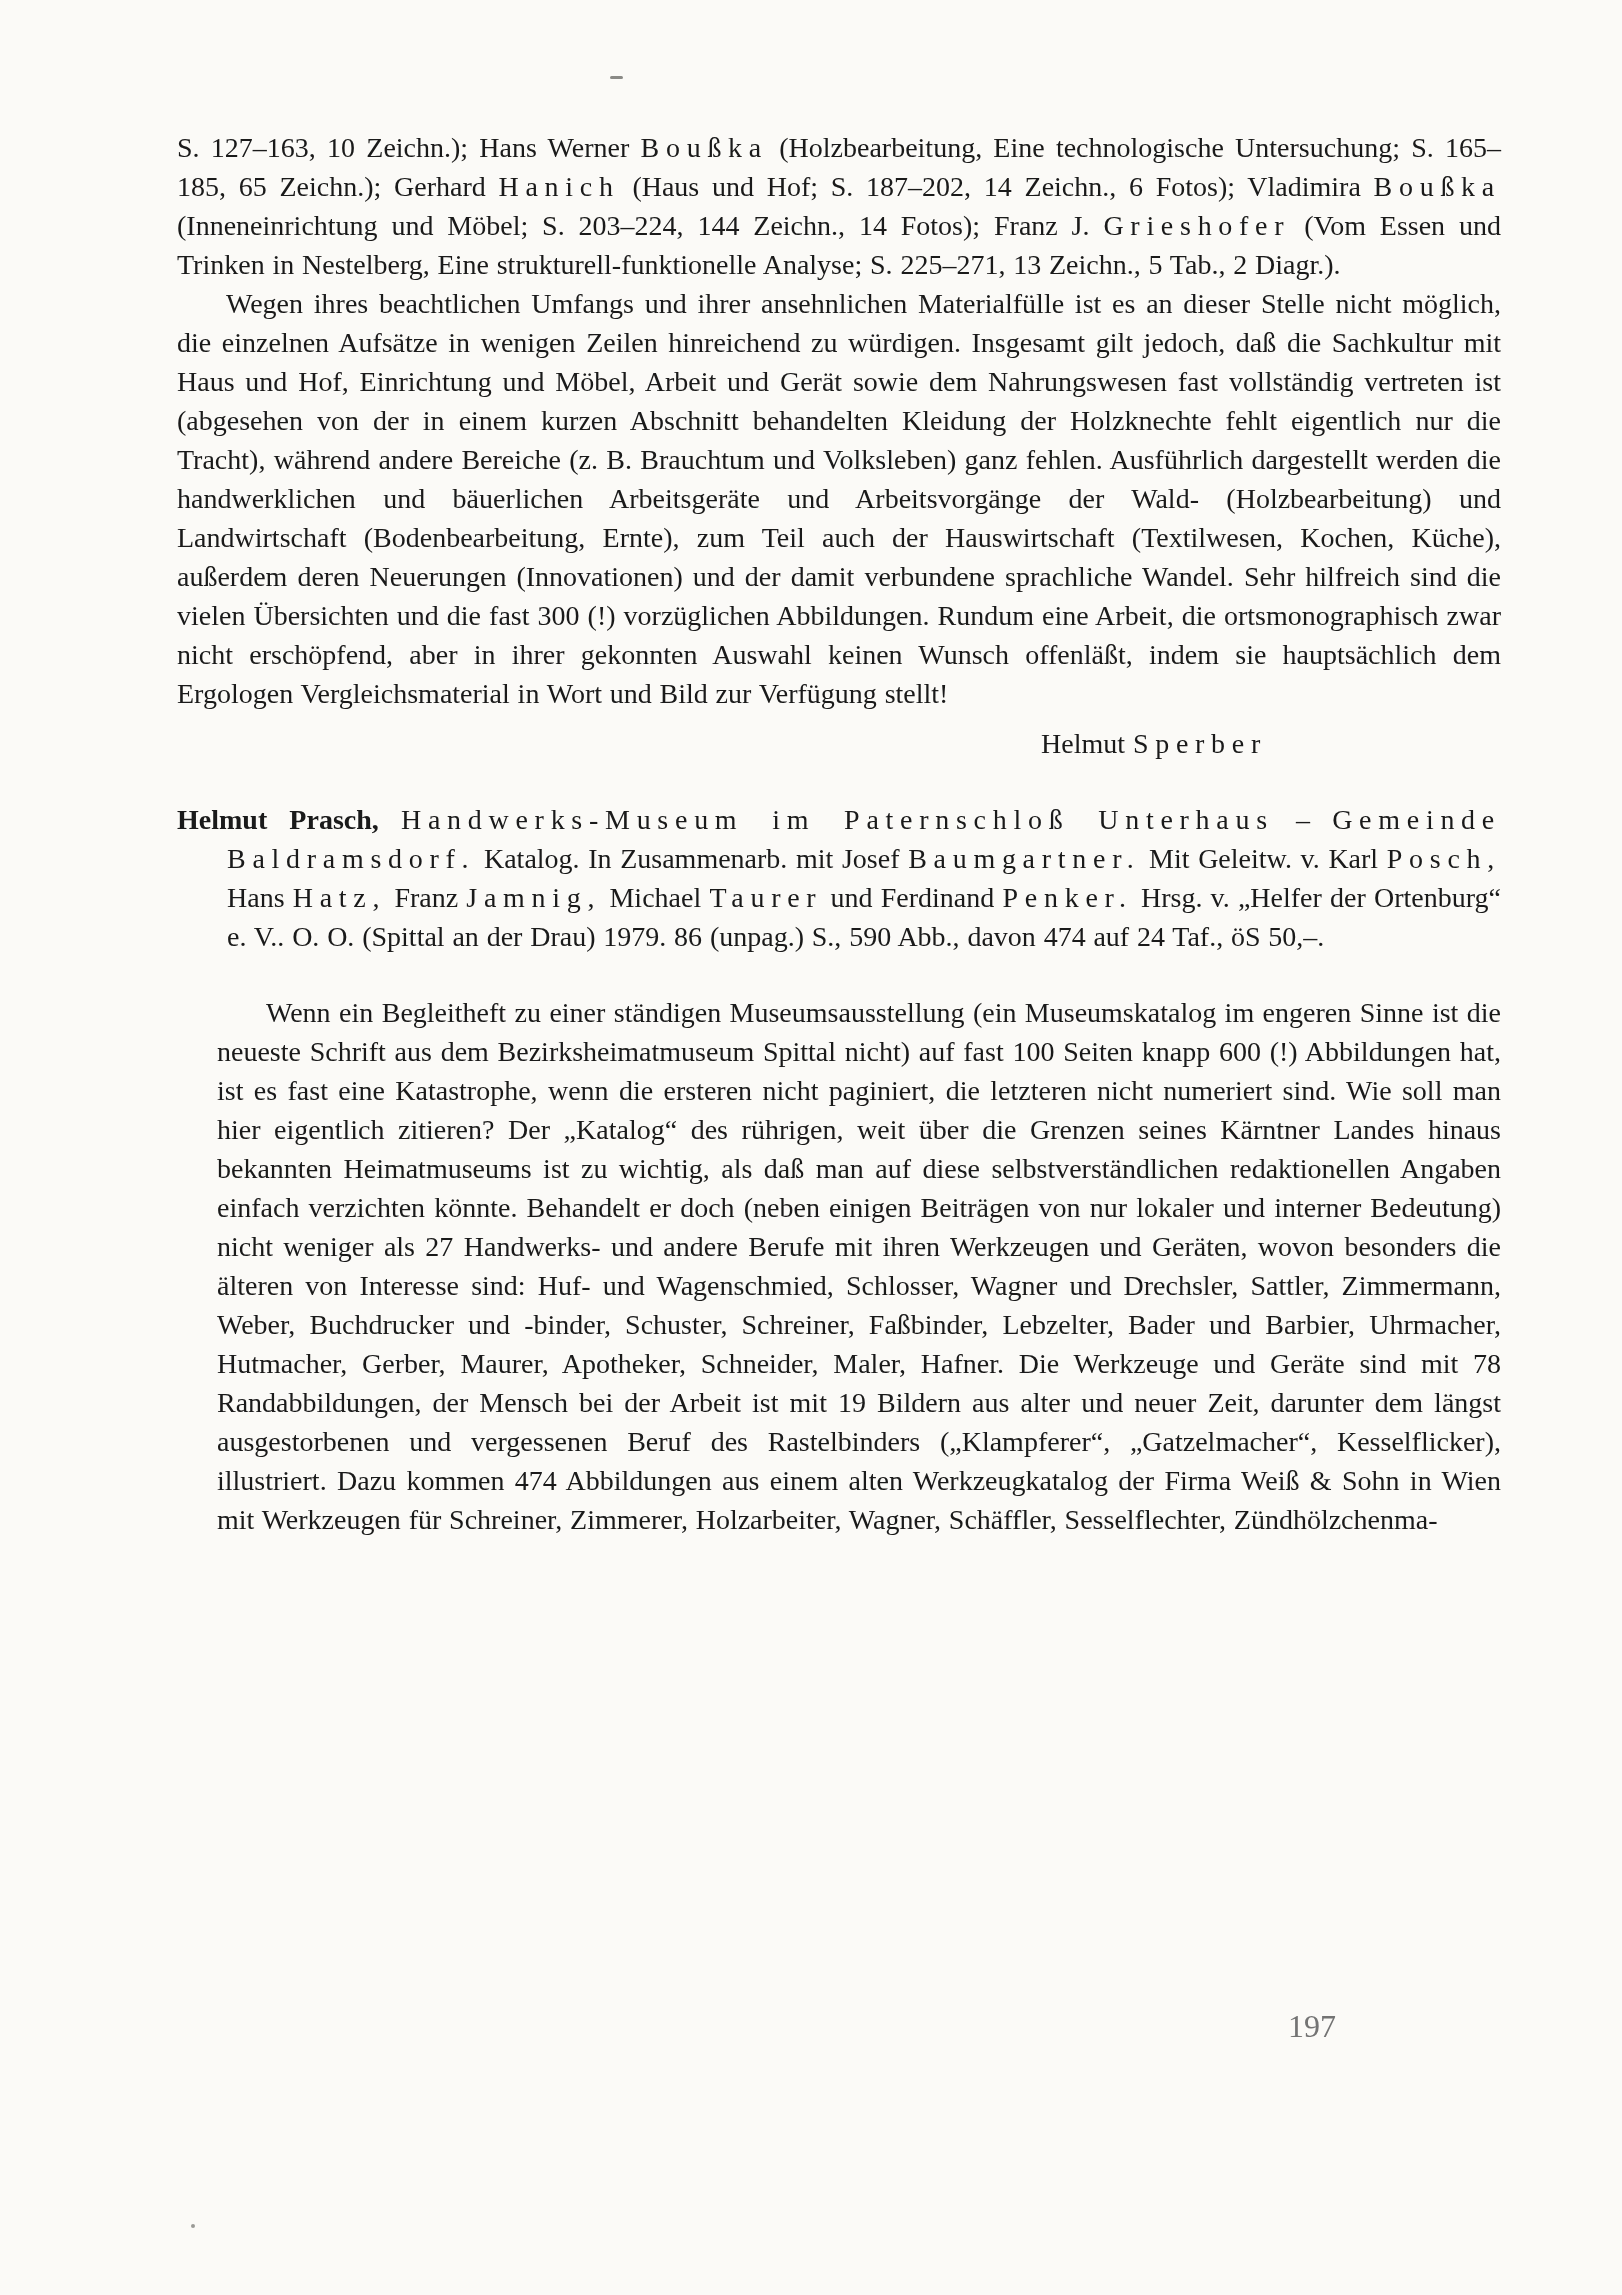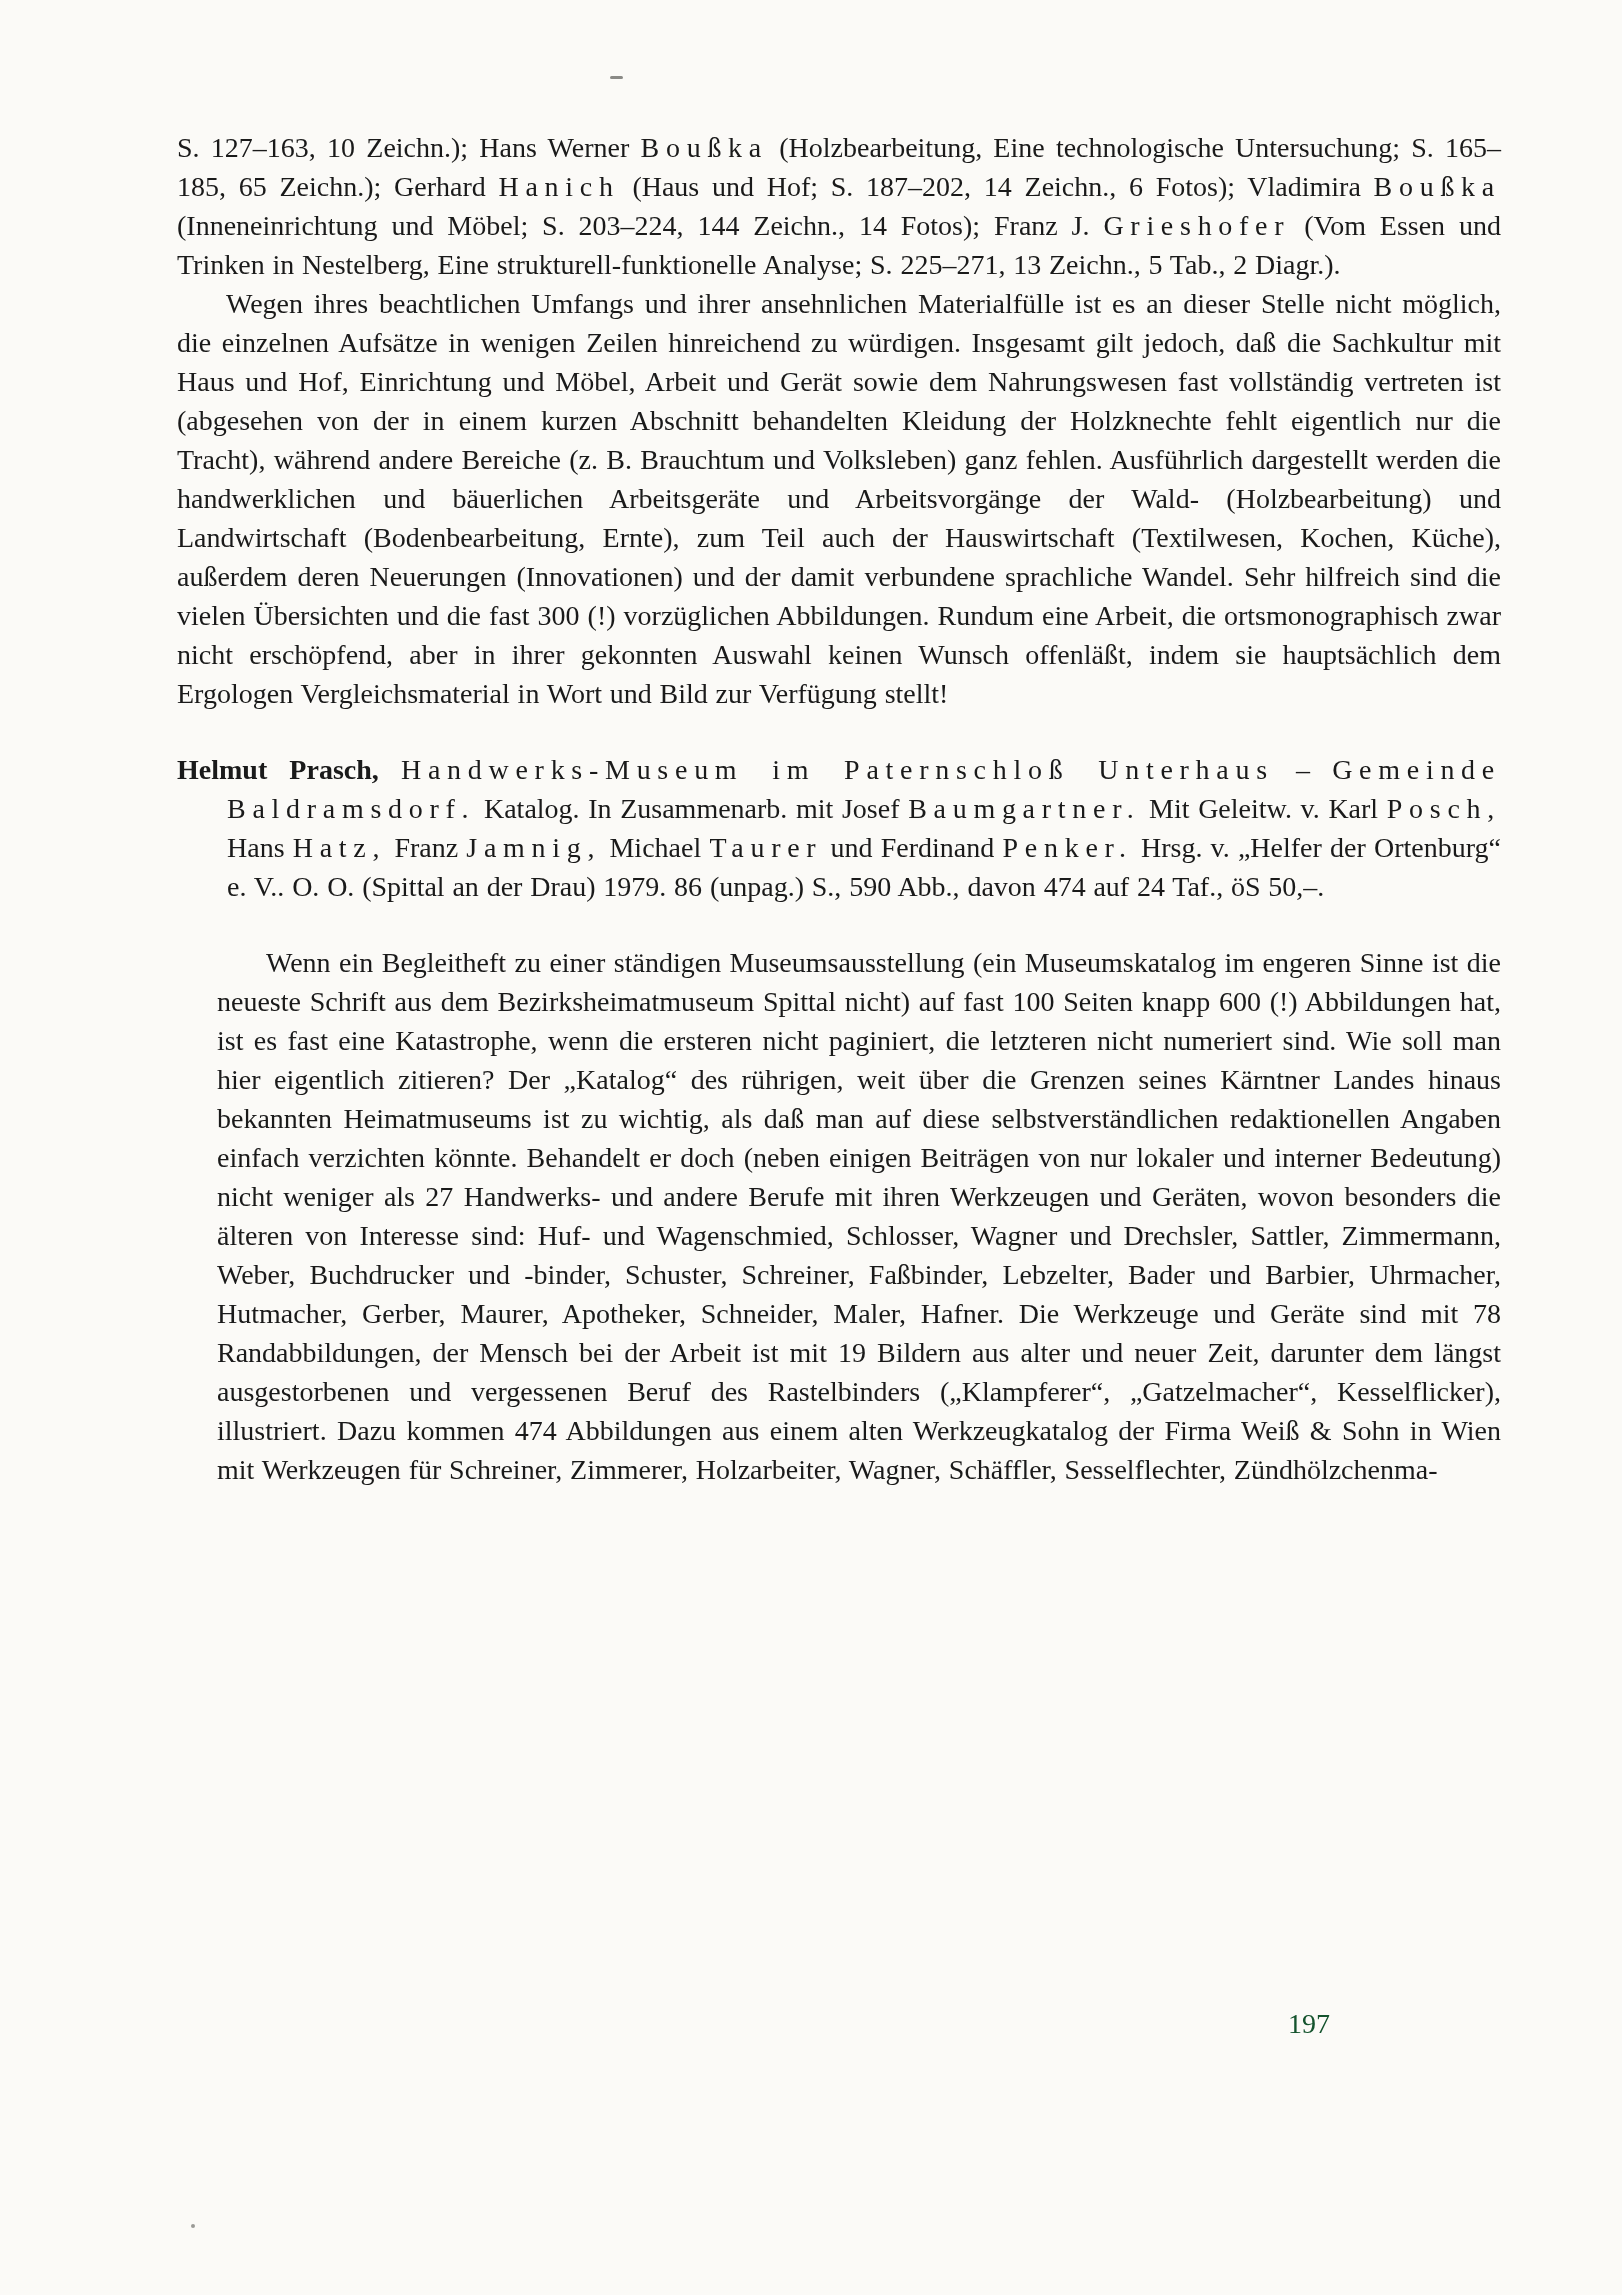--- a/index.html
+++ b/index.html
@@ -36,23 +36,23 @@
     margin-top: 37px;
     padding-left: 50px;
     text-indent: -50px;
   }
   .seg-normal { letter-spacing: 0; }
   .seg-spaced { letter-spacing: 0.24em; }
   .seg-bold { font-weight: 700; }
   .page-number {
     position: absolute;
     top: 2008px;
-    right: 292px;
-    font-size: 28px;
-    color: #14532d;
+    right: 286px;
+    font-size: 32px;
+    color: #737373;
   }
   .artifact-dash {
     position: absolute;
     left: 610px;
     top: 76px;
     width: 13px;
     height: 3.2px;
     background: #8a8a86;
     border-radius: 1.6px;
   }
@@ -68,18 +68,19 @@
 </style>
 </head>
 <body style="background-color: rgb(251, 250, 247); color: rgb(26, 26, 26);">
 
 <div class="artifact-dash"></div>
 <div class="artifact-dot"></div>
 
 <div class="text-column">
     <p class="para"><span class="seg-normal">S. 127–163, 10 Zeichn.); Hans Werner </span><span class="seg-spaced">Boußka</span><span class="seg-normal"> (Holzbearbeitung, Eine technologische Untersuchung; S. 165–185, 65 Zeichn.); Gerhard </span><span class="seg-spaced">Hanich</span><span class="seg-normal"> (Haus und Hof; S. 187–202, 14 Zeichn., 6 Fotos); Vladimira </span><span class="seg-spaced">Boußka</span><span class="seg-normal"> (Inneneinrichtung und Möbel; S. 203–224, 144 Zeichn., 14 Fotos); Franz J. </span><span class="seg-spaced">Grieshofer</span><span class="seg-normal"> (Vom Essen und Trinken in Nestelberg, Eine strukturell-funktionelle Analyse; S. 225–271, 13 Zeichn., 5 Tab., 2 Diagr.).</span></p>
     <p class="para para-indent"><span class="seg-normal">Wegen ihres beachtlichen Umfangs und ihrer ansehnlichen Materialfülle ist es an dieser Stelle nicht möglich, die einzelnen Aufsätze in wenigen Zeilen hinreichend zu würdigen. Insgesamt gilt jedoch, daß die Sachkultur mit Haus und Hof, Einrichtung und Möbel, Arbeit und Gerät sowie dem Nahrungswesen fast vollständig vertreten ist (abgesehen von der in einem kurzen Abschnitt behandelten Kleidung der Holzknechte fehlt eigentlich nur die Tracht), während andere Bereiche (z. B. Brauchtum und Volksleben) ganz fehlen. Ausführlich dargestellt werden die handwerklichen und bäuerlichen Arbeitsgeräte und Arbeitsvorgänge der Wald- (Holzbearbeitung) und Landwirtschaft (Bodenbearbeitung, Ernte), zum Teil auch der Hauswirtschaft (Textilwesen, Kochen, Küche), außerdem deren Neuerungen (Innovationen) und der damit verbundene sprachliche Wandel. Sehr hilfreich sind die vielen Übersichten und die fast 300 (!) vorzüglichen Abbildungen. Rundum eine Arbeit, die ortsmonographisch zwar nicht erschöpfend, aber in ihrer gekonnten Auswahl keinen Wunsch offenläßt, indem sie hauptsächlich dem Ergologen Vergleichsmaterial in Wort und Bild zur Verfügung stellt!</span></p>
+    <p class="para signature"><span class="seg-normal">Helmut </span><span class="seg-spaced">Sperber</span></p>
     <p class="para entry"><span class="seg-bold">Helmut Prasch,</span><span class="seg-normal"> </span><span class="seg-spaced">Handwerks-Museum im Paternschloß Unterhaus</span><span class="seg-normal"> – </span><span class="seg-spaced">Gemeinde Baldramsdorf.</span><span class="seg-normal"> Katalog. In Zusammenarb. mit Josef </span><span class="seg-spaced">Baumgartner.</span><span class="seg-normal"> Mit Geleitw. v. Karl </span><span class="seg-spaced">Posch,</span><span class="seg-normal"> Hans </span><span class="seg-spaced">Hatz,</span><span class="seg-normal"> Franz </span><span class="seg-spaced">Jamnig,</span><span class="seg-normal"> Michael </span><span class="seg-spaced">Taurer</span><span class="seg-normal"> und Ferdinand </span><span class="seg-spaced">Penker.</span><span class="seg-normal"> Hrsg. v. „Helfer der Ortenburg“ e. V.. O. O. (Spittal an der Drau) 1979. 86 (unpag.) S., 590 Abb., davon 474 auf 24 Taf., öS 50,–.</span></p>
     <p class="para para-indent para-gap"><span class="seg-normal">Wenn ein Begleitheft zu einer ständigen Museumsausstellung (ein Museumskatalog im engeren Sinne ist die neueste Schrift aus dem Bezirksheimatmuseum Spittal nicht) auf fast 100 Seiten knapp 600 (!) Abbildungen hat, ist es fast eine Katastrophe, wenn die ersteren nicht paginiert, die letzteren nicht numeriert sind. Wie soll man hier eigentlich zitieren? Der „Katalog“ des rührigen, weit über die Grenzen seines Kärntner Landes hinaus bekannten Heimatmuseums ist zu wichtig, als daß man auf diese selbstverständlichen redaktionellen Angaben einfach verzichten könnte. Behandelt er doch (neben einigen Beiträgen von nur lokaler und interner Bedeutung) nicht weniger als 27 Handwerks- und andere Berufe mit ihren Werkzeugen und Geräten, wovon besonders die älteren von Interesse sind: Huf- und Wagenschmied, Schlosser, Wagner und Drechsler, Sattler, Zimmermann, Weber, Buchdrucker und -binder, Schuster, Schreiner, Faßbinder, Lebzelter, Bader und Barbier, Uhrmacher, Hutmacher, Gerber, Maurer, Apotheker, Schneider, Maler, Hafner. Die Werkzeuge und Geräte sind mit 78 Randabbildungen, der Mensch bei der Arbeit ist mit 19 Bildern aus alter und neuer Zeit, darunter dem längst ausgestorbenen und vergessenen Beruf des Rastelbinders („Klampferer“, „Gatzelmacher“, Kesselflicker), illustriert. Dazu kommen 474 Abbildungen aus einem alten Werkzeugkatalog der Firma Weiß &amp; Sohn in Wien mit Werkzeugen für Schreiner, Zimmerer, Holzarbeiter, Wagner, Schäffler, Sesselflechter, Zündhölzchenma-</span></p>
   </div>
 
 <div class="page-number">197</div>
 
 
 </body></html>

